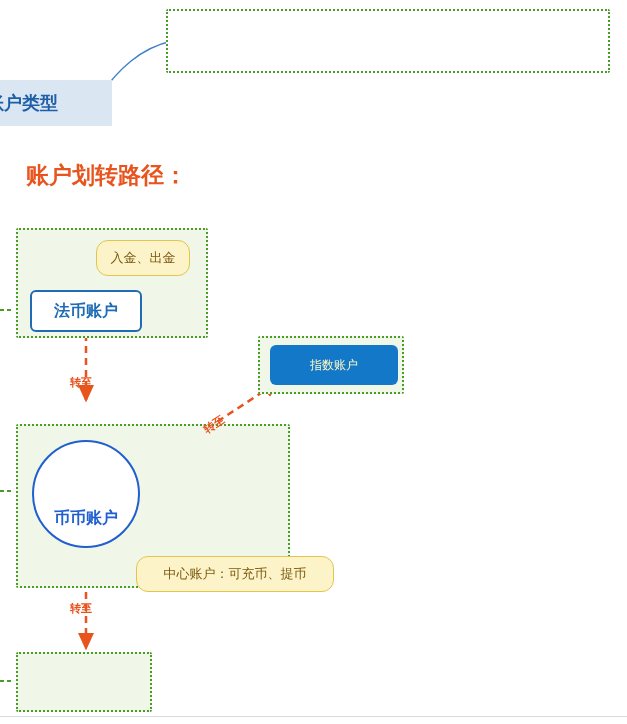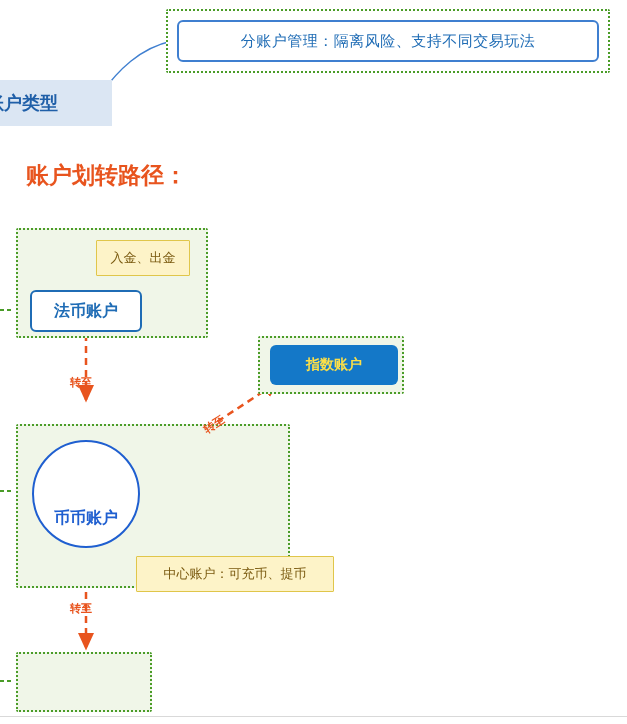--- a/index.html
+++ b/index.html
@@ -94,23 +94,23 @@
   .node-filled {
     position: absolute;
     border-radius: 6px;
     background: #1478c8;
     display: flex;
     align-items: center;
     justify-content: center;
     box-sizing: border-box;
   }
   .node-filled span {
-    color: #fde047;
-    font-size: 14px;
-    font-weight: bold;
+    color: #fef9c3;
+    font-size: 12px;
+    font-weight: normal;
     white-space: nowrap;
   }
   
   .node-circle {
     position: absolute;
     border: 2px solid #1f5fd0;
     border-radius: 50%;
     background: #ffffff;
     display: flex;
     align-items: center;
@@ -122,21 +122,21 @@
     font-size: 16px;
     font-weight: bold;
     white-space: nowrap;
     margin-top: 48px;
   }
   
   .note {
     position: absolute;
     background: #fdf3c8;
     border: 1px solid #e0c64a;
-    border-radius: 1px;
+    border-radius: 12px;
     display: flex;
     align-items: center;
     justify-content: center;
     box-sizing: border-box;
   }
   .note span {
     color: #7a5a10;
     font-size: 13px;
     white-space: nowrap;
   }
@@ -179,23 +179,20 @@
     <path d="M 137,474 L 278,382" fill="none" stroke="#e8541e" stroke-width="2.5" stroke-dasharray="7,5" marker-end="url(#arrow-orange)"></path>
 
     <path d="M 86,568 L 86,648" fill="none" stroke="#e8541e" stroke-width="2.5" stroke-dasharray="7,5" marker-end="url(#arrow-orange)"></path>
 
     <path d="M 0,310 L 14,310" stroke="#4a9c28" stroke-width="2" stroke-dasharray="4,3" fill="none"></path>
     <path d="M 0,491 L 14,491" stroke="#4a9c28" stroke-width="2" stroke-dasharray="4,3" fill="none"></path>
     <path d="M 0,681 L 14,681" stroke="#4a9c28" stroke-width="2" stroke-dasharray="4,3" fill="none"></path>
   </svg>
 
   <div class="callout-outer" style="left:166px; top:9px; width:444px; height:64px;"></div>
-  <div class="callout-inner" style="left:177px; top:20px; width:422px; height:42px;">
-    <span class="callout-text">分账户管理：隔离风险、支持不同交易玩法</span>
-  </div>
 
   <div class="header-chip" style="left:-14px; top:80px; width:126px; height:46px;">
     <span>账户类型</span>
   </div>
 
   <div class="section-title" style="left:26px; top:160px;">账户划转路径：</div>
 
   <div class="group-box" style="left:16px; top:228px; width:192px; height:110px;"></div>
 
   <div class="note" style="left:96px; top:240px; width:94px; height:36px;">

